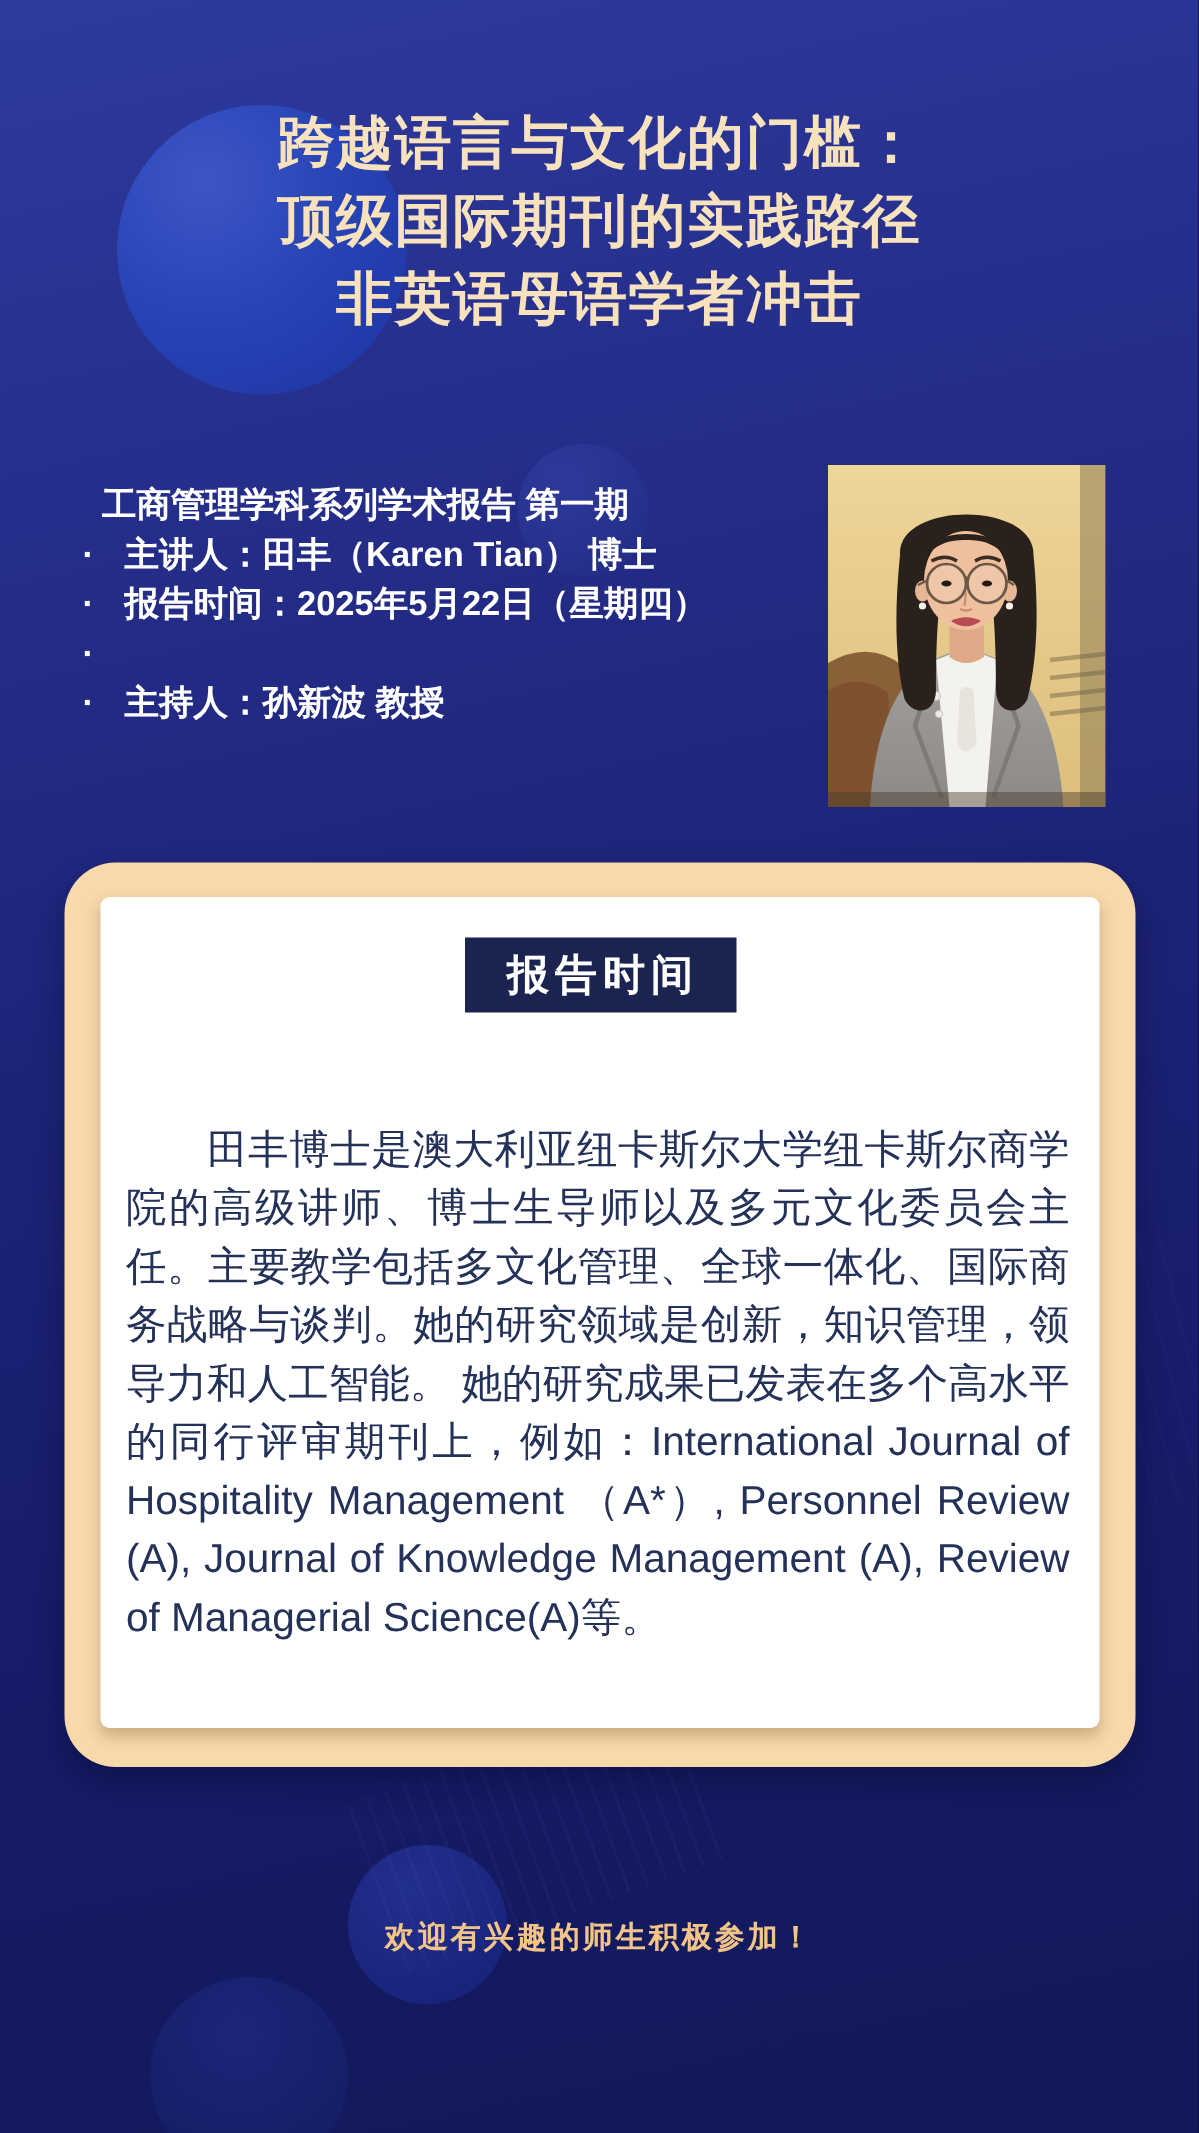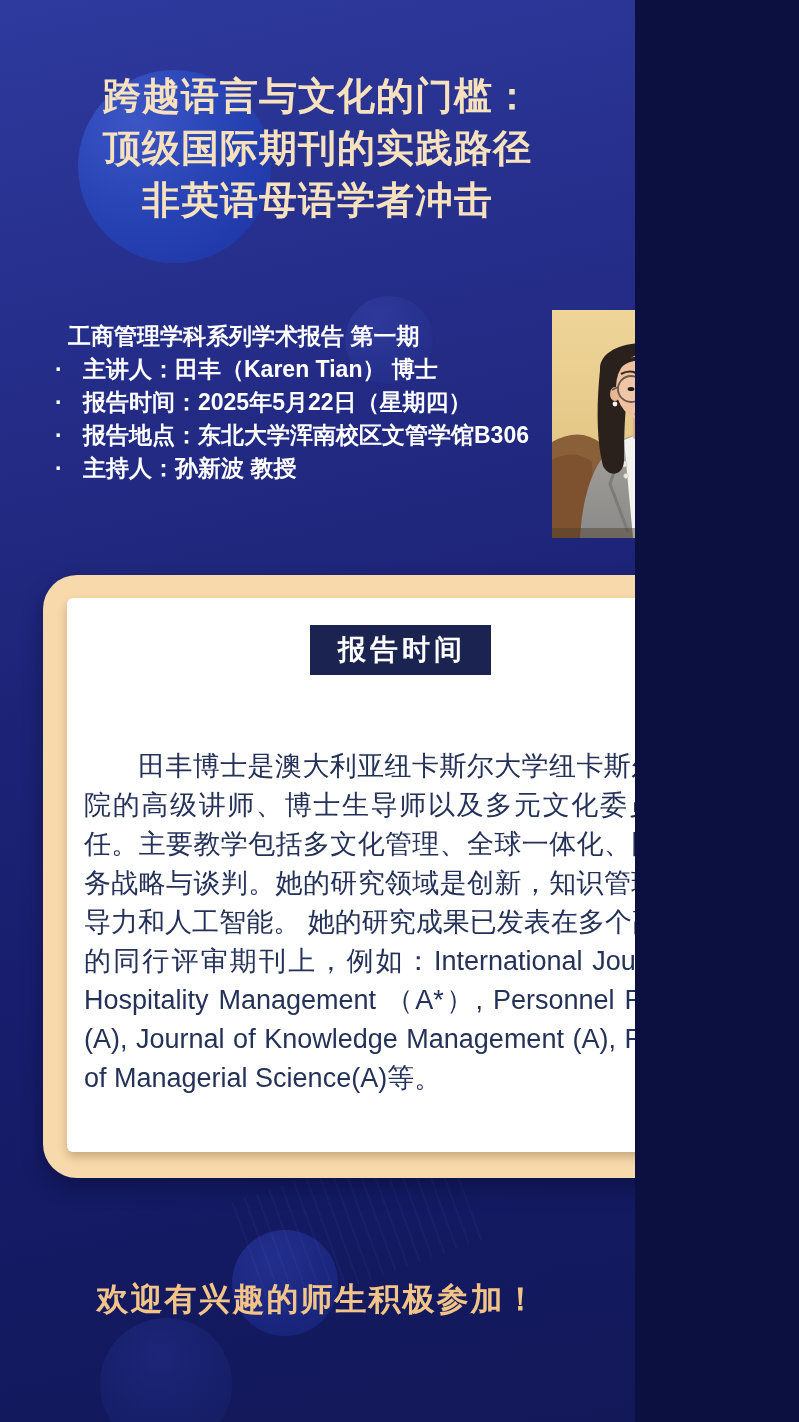--- a/index.html
+++ b/index.html
@@ -1,18 +1,18 @@
 <!DOCTYPE html>
 <html lang="zh" style="--bg-top: #2e3a9e; --bg-bottom: #121858; --title-gold: #f7e2bd; --detail-white: #ffffff; --card-cream: #f8d9ac; --card-white: #ffffff; --badge-navy: #1b2350; --bio-navy: #243158; --welcome-gold: #f3c488;"><head>
 <meta charset="utf-8">
 <style>
   html,body{margin:0;padding:0;background:#0b1040;}
   .stage{
     position:relative;
-    width:635px;height:1422px;
+    width:799px;height:1422px;
     overflow:hidden;
     font-family:"Liberation Sans","DejaVu Sans",sans-serif;
     background:linear-gradient(168deg,
       var(--bg-top,#2e3a9e) 0%,
       #262f8c 20%,
       #1d2478 45%,
       #161c69 70%,
       var(--bg-bottom,#121858) 100%);
   }
   
@@ -79,21 +79,21 @@
   .bio-text{
     margin:72px 20px 0 17px;
     font-size:27px;line-height:39px;font-weight:500;
     color:var(--bio-navy,#243158);
     text-align:justify;text-justify:inter-character;
     text-indent:2em;
   }
   
   .welcome{
     position:absolute;top:1278px;left:0;width:100%;text-align:center;z-index:2;
-    font-size:32px;font-weight:700;letter-spacing:2px;
+    font-size:20px;font-weight:700;letter-spacing:2px;
     color:var(--welcome-gold,#f3c488);
   }
 </style>
 </head>
 <body>
 
 <div class="stage">
 
   <div class="decor decor-title-circle"></div>
   <div class="decor decor-series-circle"></div>
@@ -113,21 +113,20 @@
     <div class="detail-row">
       <span class="bullet">·</span>
       <span class="detail-text">主讲人：田丰（Karen Tian） 博士</span>
     </div>
     <div class="detail-row">
       <span class="bullet">·</span>
       <span class="detail-text">报告时间：2025年5月22日（星期四）</span>
     </div>
     <div class="detail-row">
       <span class="bullet">·</span>
-      <span class="detail-text">报告地点：东北大学浑南校区文管学馆B306</span>
     </div>
     <div class="detail-row">
       <span class="bullet">·</span>
       <span class="detail-text">主持人：孙新波 教授</span>
     </div>
   </section>
 
   <figure class="photo">
     <svg viewBox="0 0 185 228" xmlns="http://www.w3.org/2000/svg">
       <defs>

